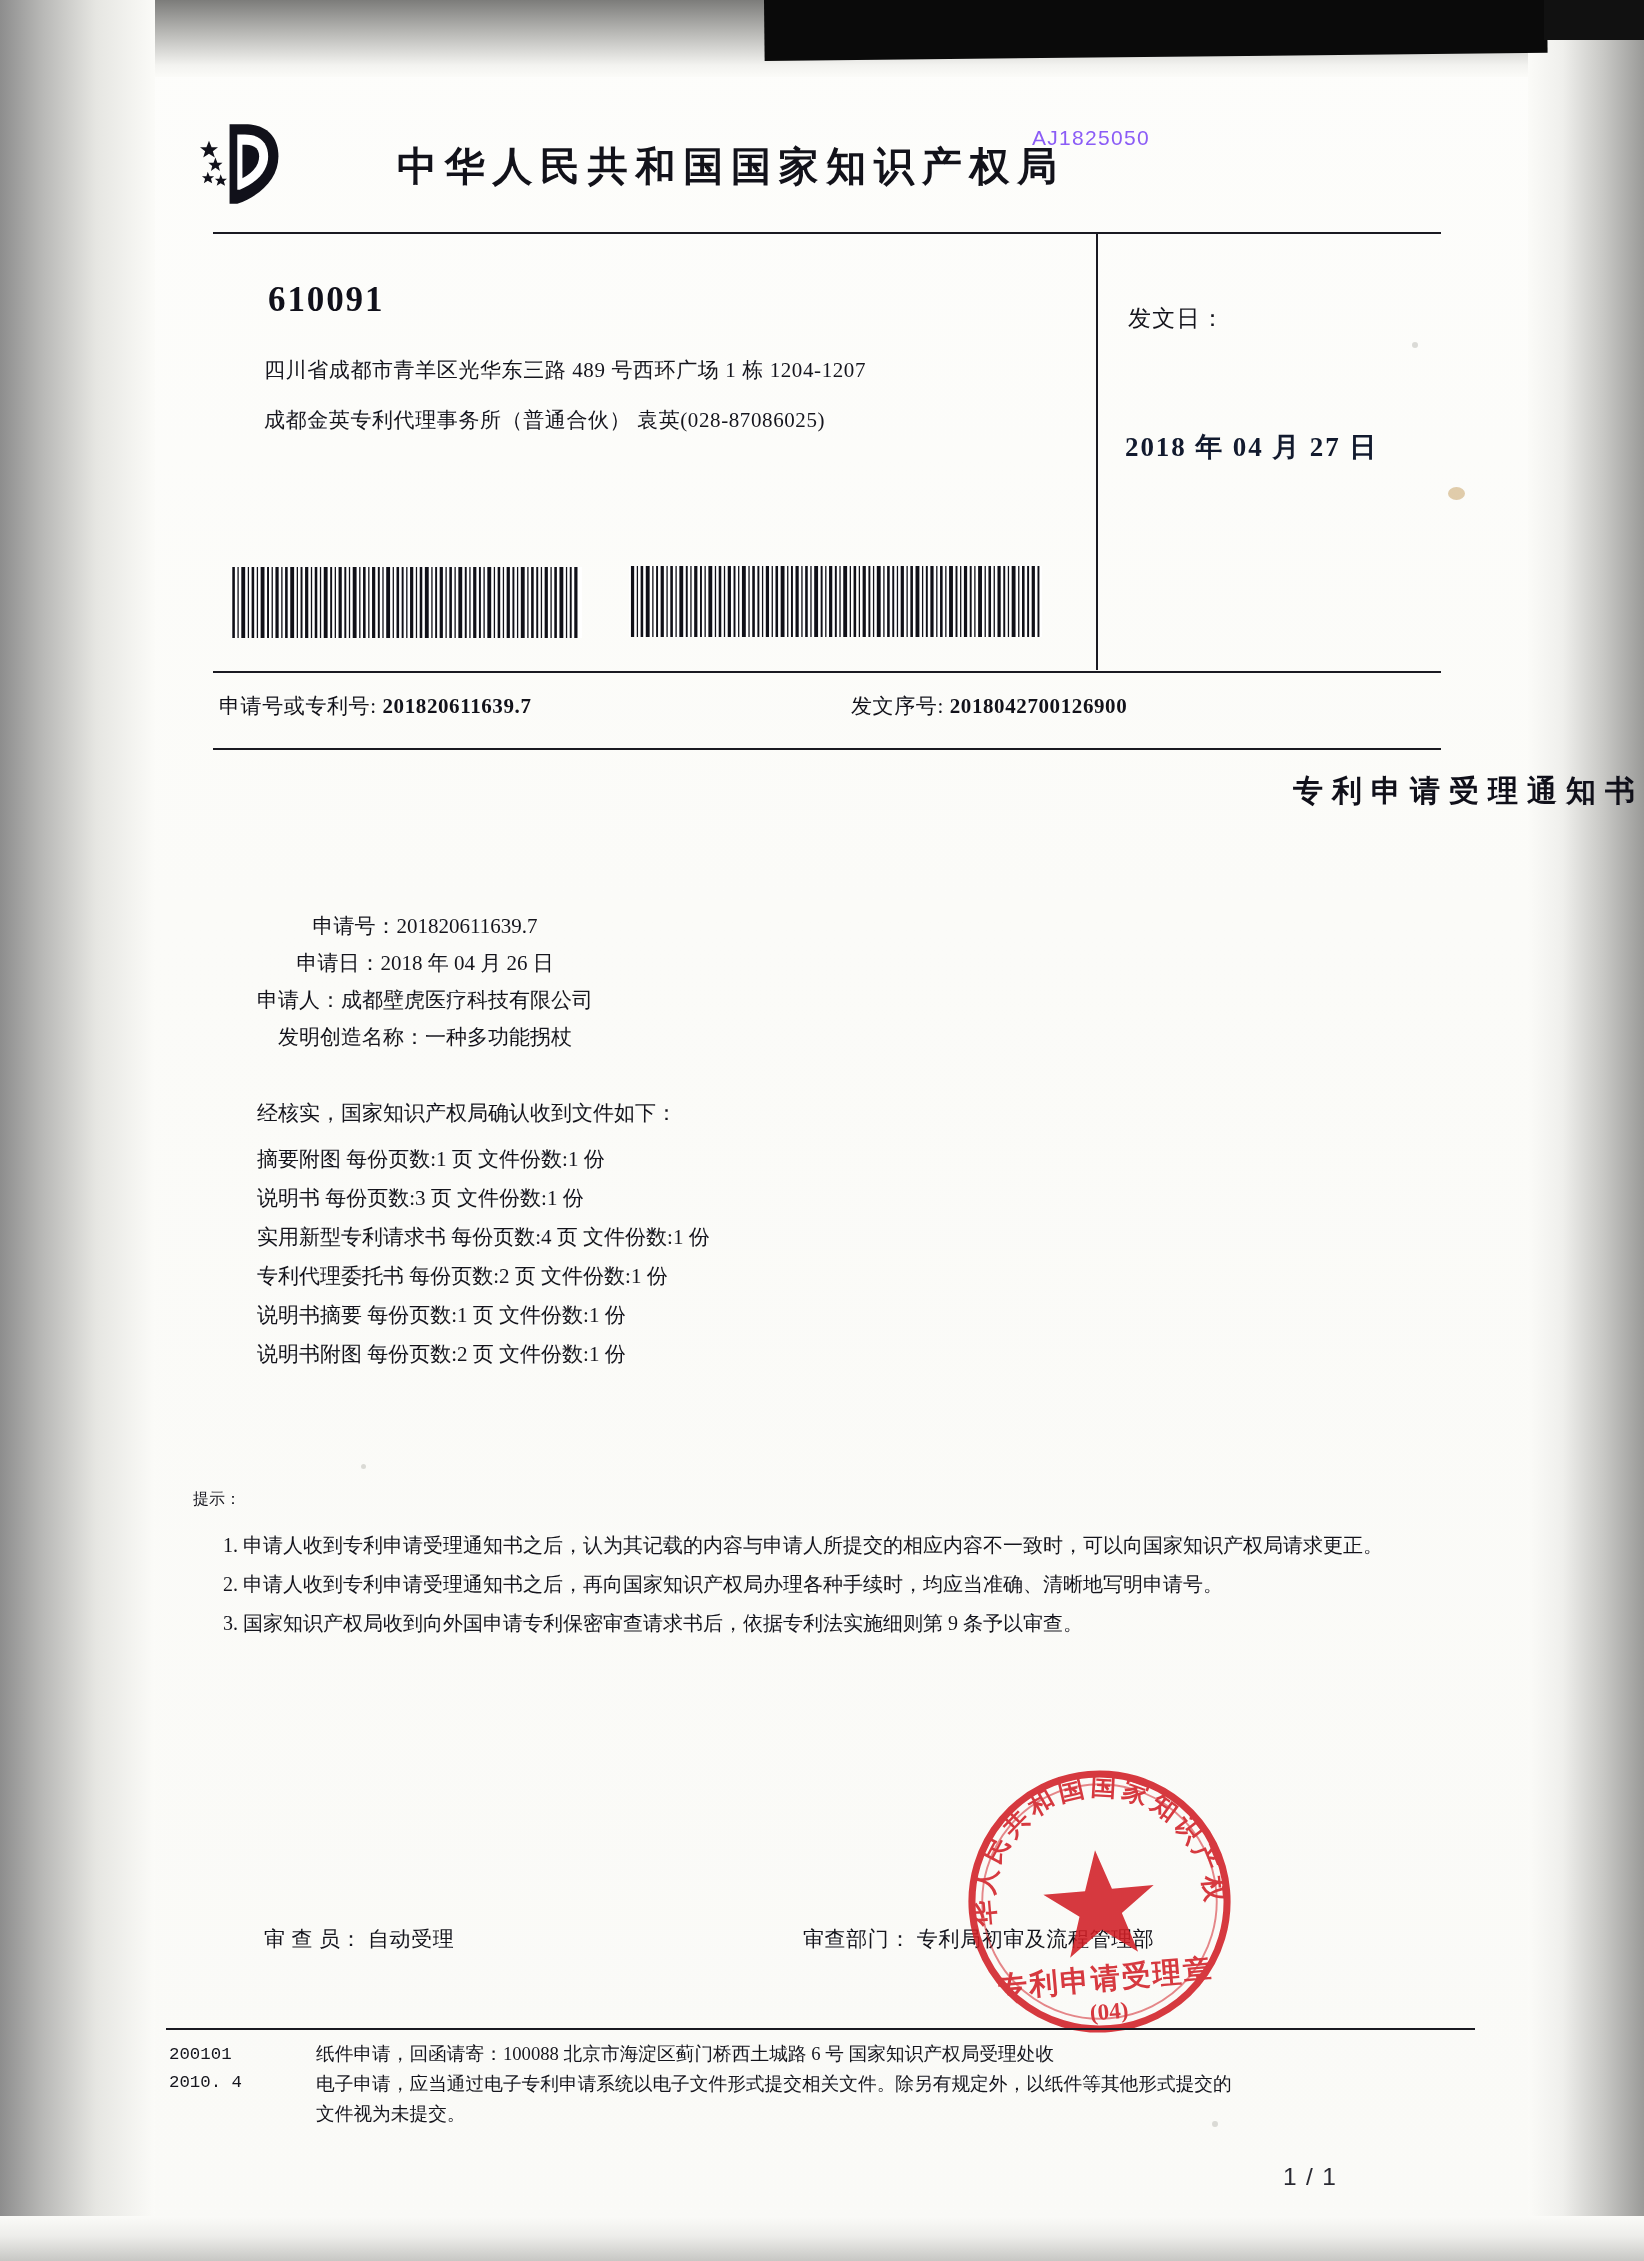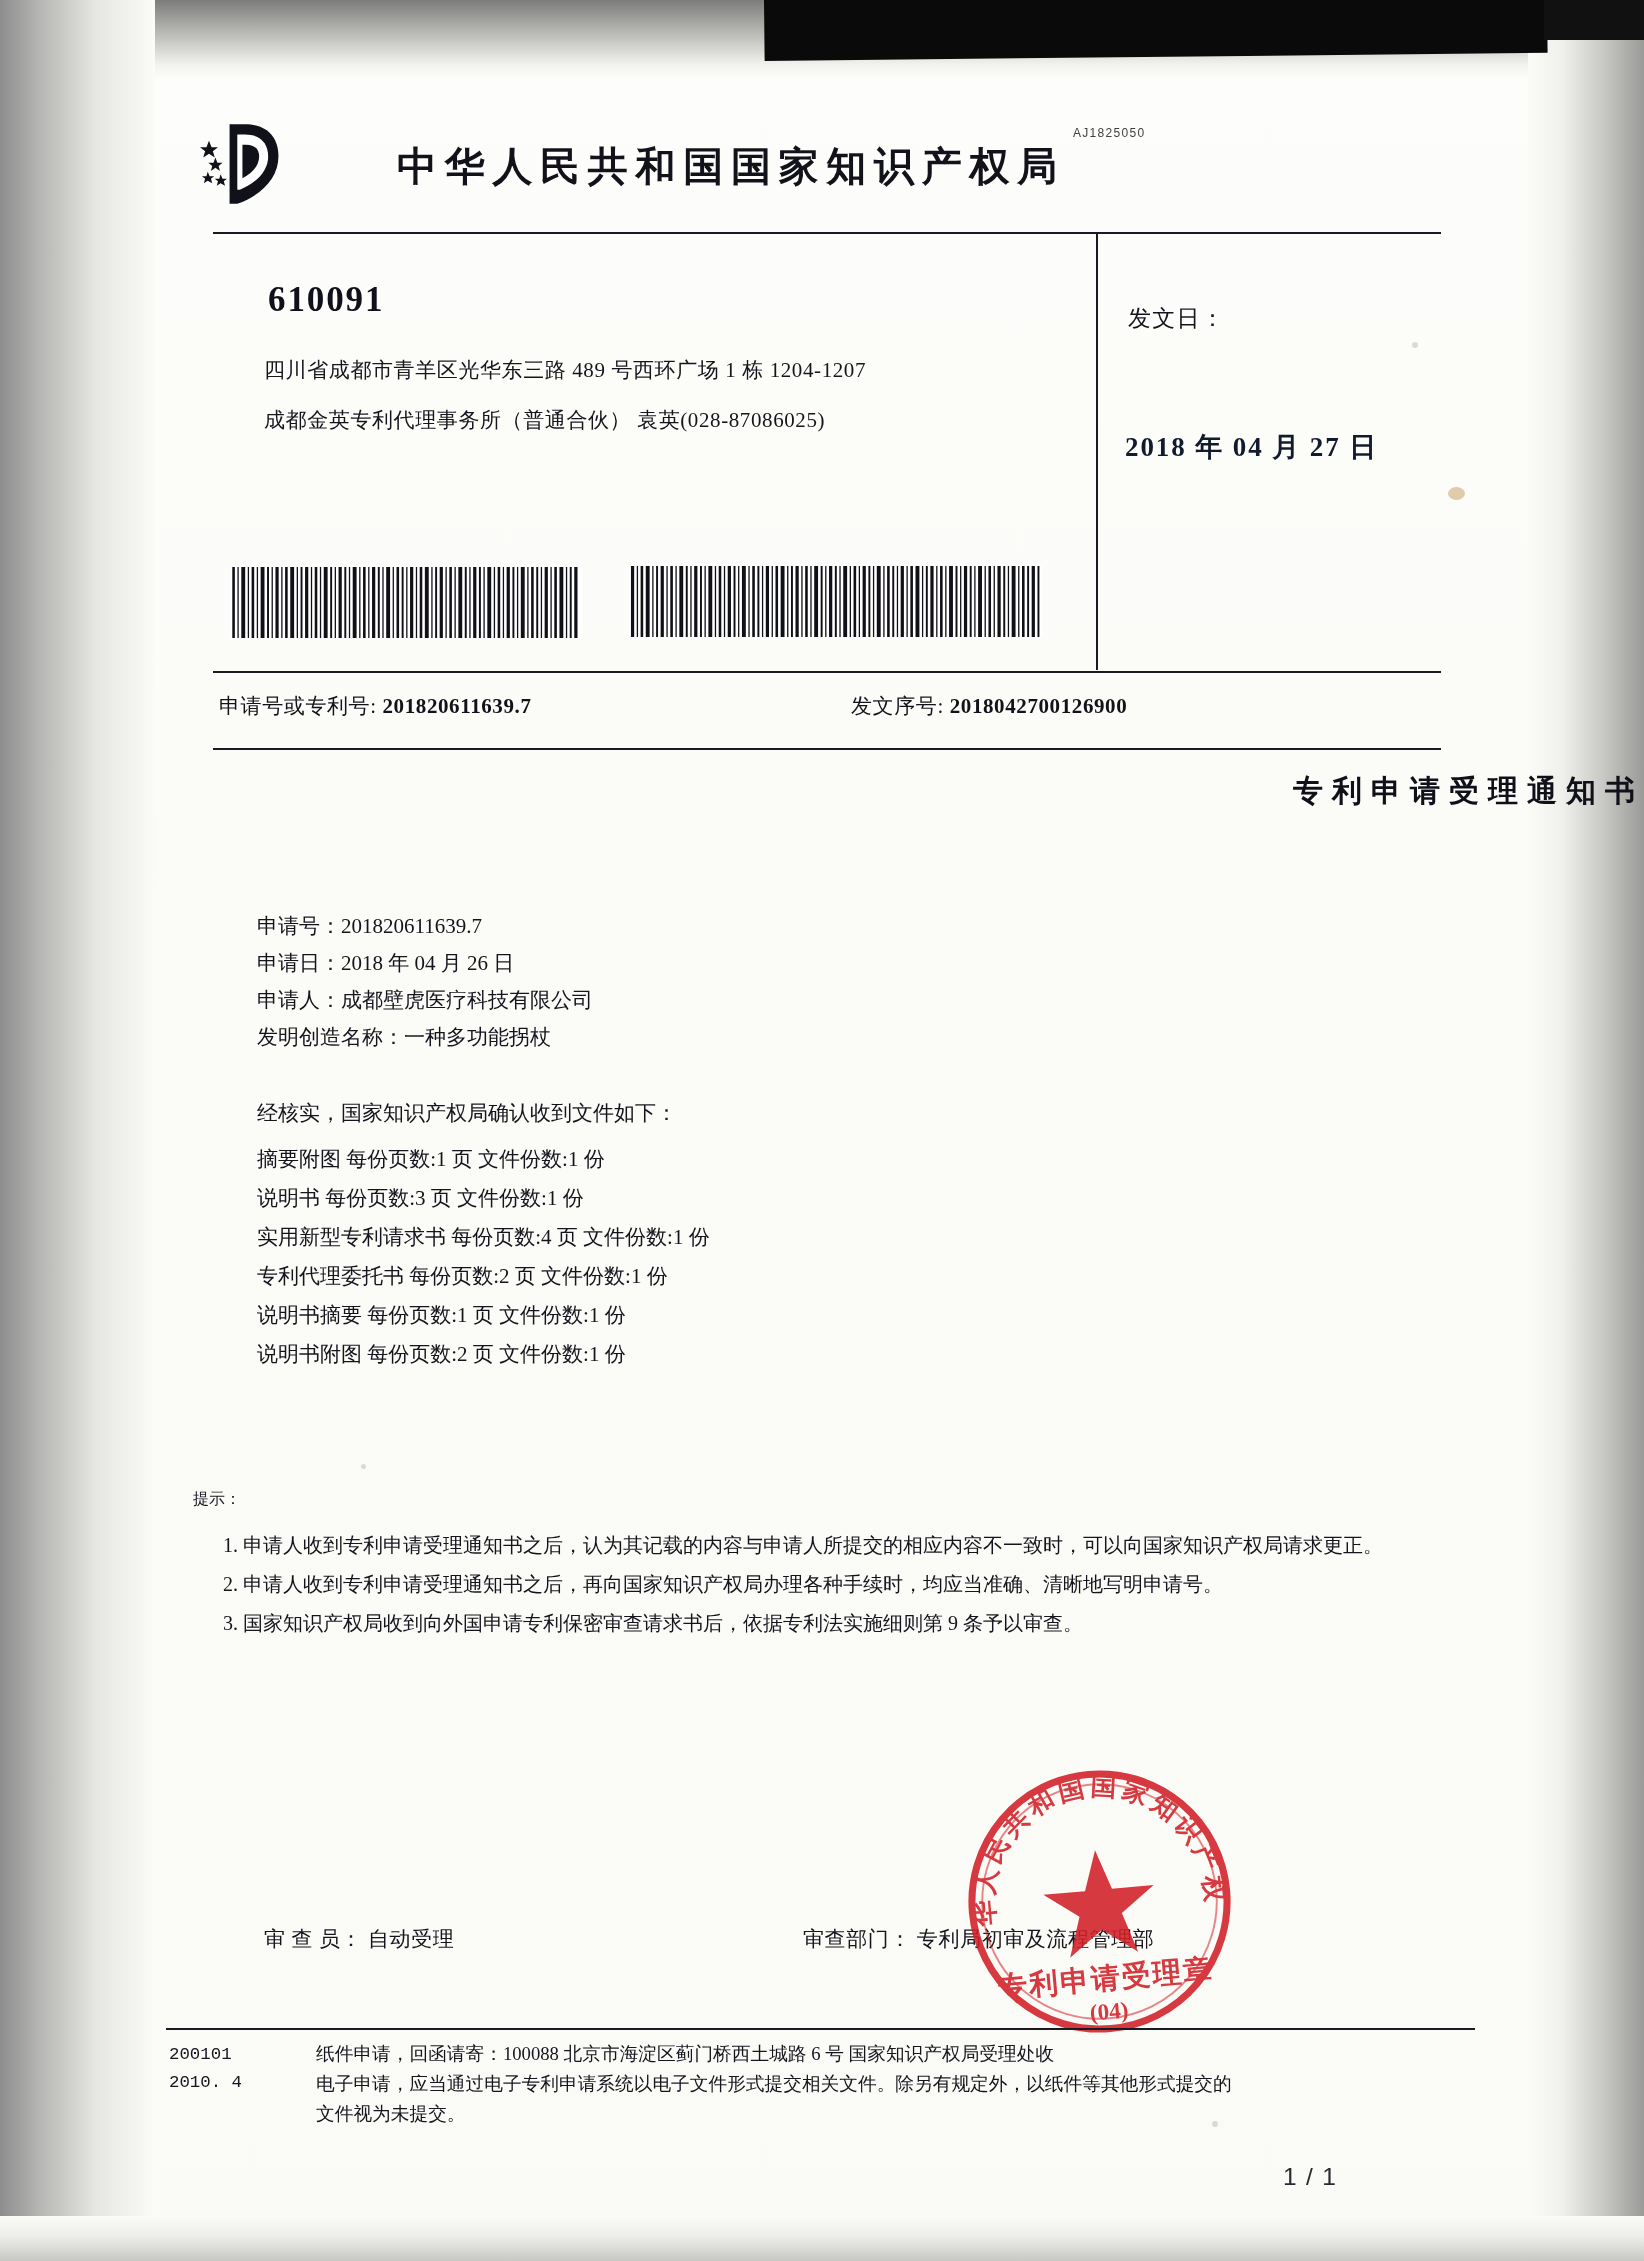--- a/index.html
+++ b/index.html
@@ -80,23 +80,23 @@
     left: 397px; top: 139px;
     font-size: 40px;
     font-weight: bold;
     letter-spacing: 7.7px;
     color: #12121a;
     font-family: "DejaVu Serif", serif;
     white-space: nowrap;
   }
   .doc-code {
     position: absolute;
-    left: 1073px; top: 126px;
-    font-size: 12px;
-    color: #404040;
+    left: 1032px; top: 126px;
+    font-size: 21px;
+    color: #8b5cf6;
     letter-spacing: 1.3px;
     font-family: "Liberation Sans", sans-serif;
   }
   .rule {
     position: absolute;
     background: #1a1a22;
   }
   .rule-h-top {
     left: 213px; top: 232px; width: 1228px; height: 1.9px;
   }
@@ -205,21 +205,21 @@
   }
   .body-text .indent { text-indent: 44px; display: block; }
 
   .fields {
     position: absolute;
     left: 257px; top: 908px;
     font-size: 21px;
     line-height: 37px;
     color: #14141c;
   }
-  .fields div { white-space: nowrap; }
+  .fields div { white-space: nowrap; text-align: center; }
 
   .confirm-head {
     position: absolute;
     left: 257px; top: 1099px;
     font-size: 21px;
     color: #14141c;
     white-space: nowrap;
   }
   .doc-list {
     position: absolute;

